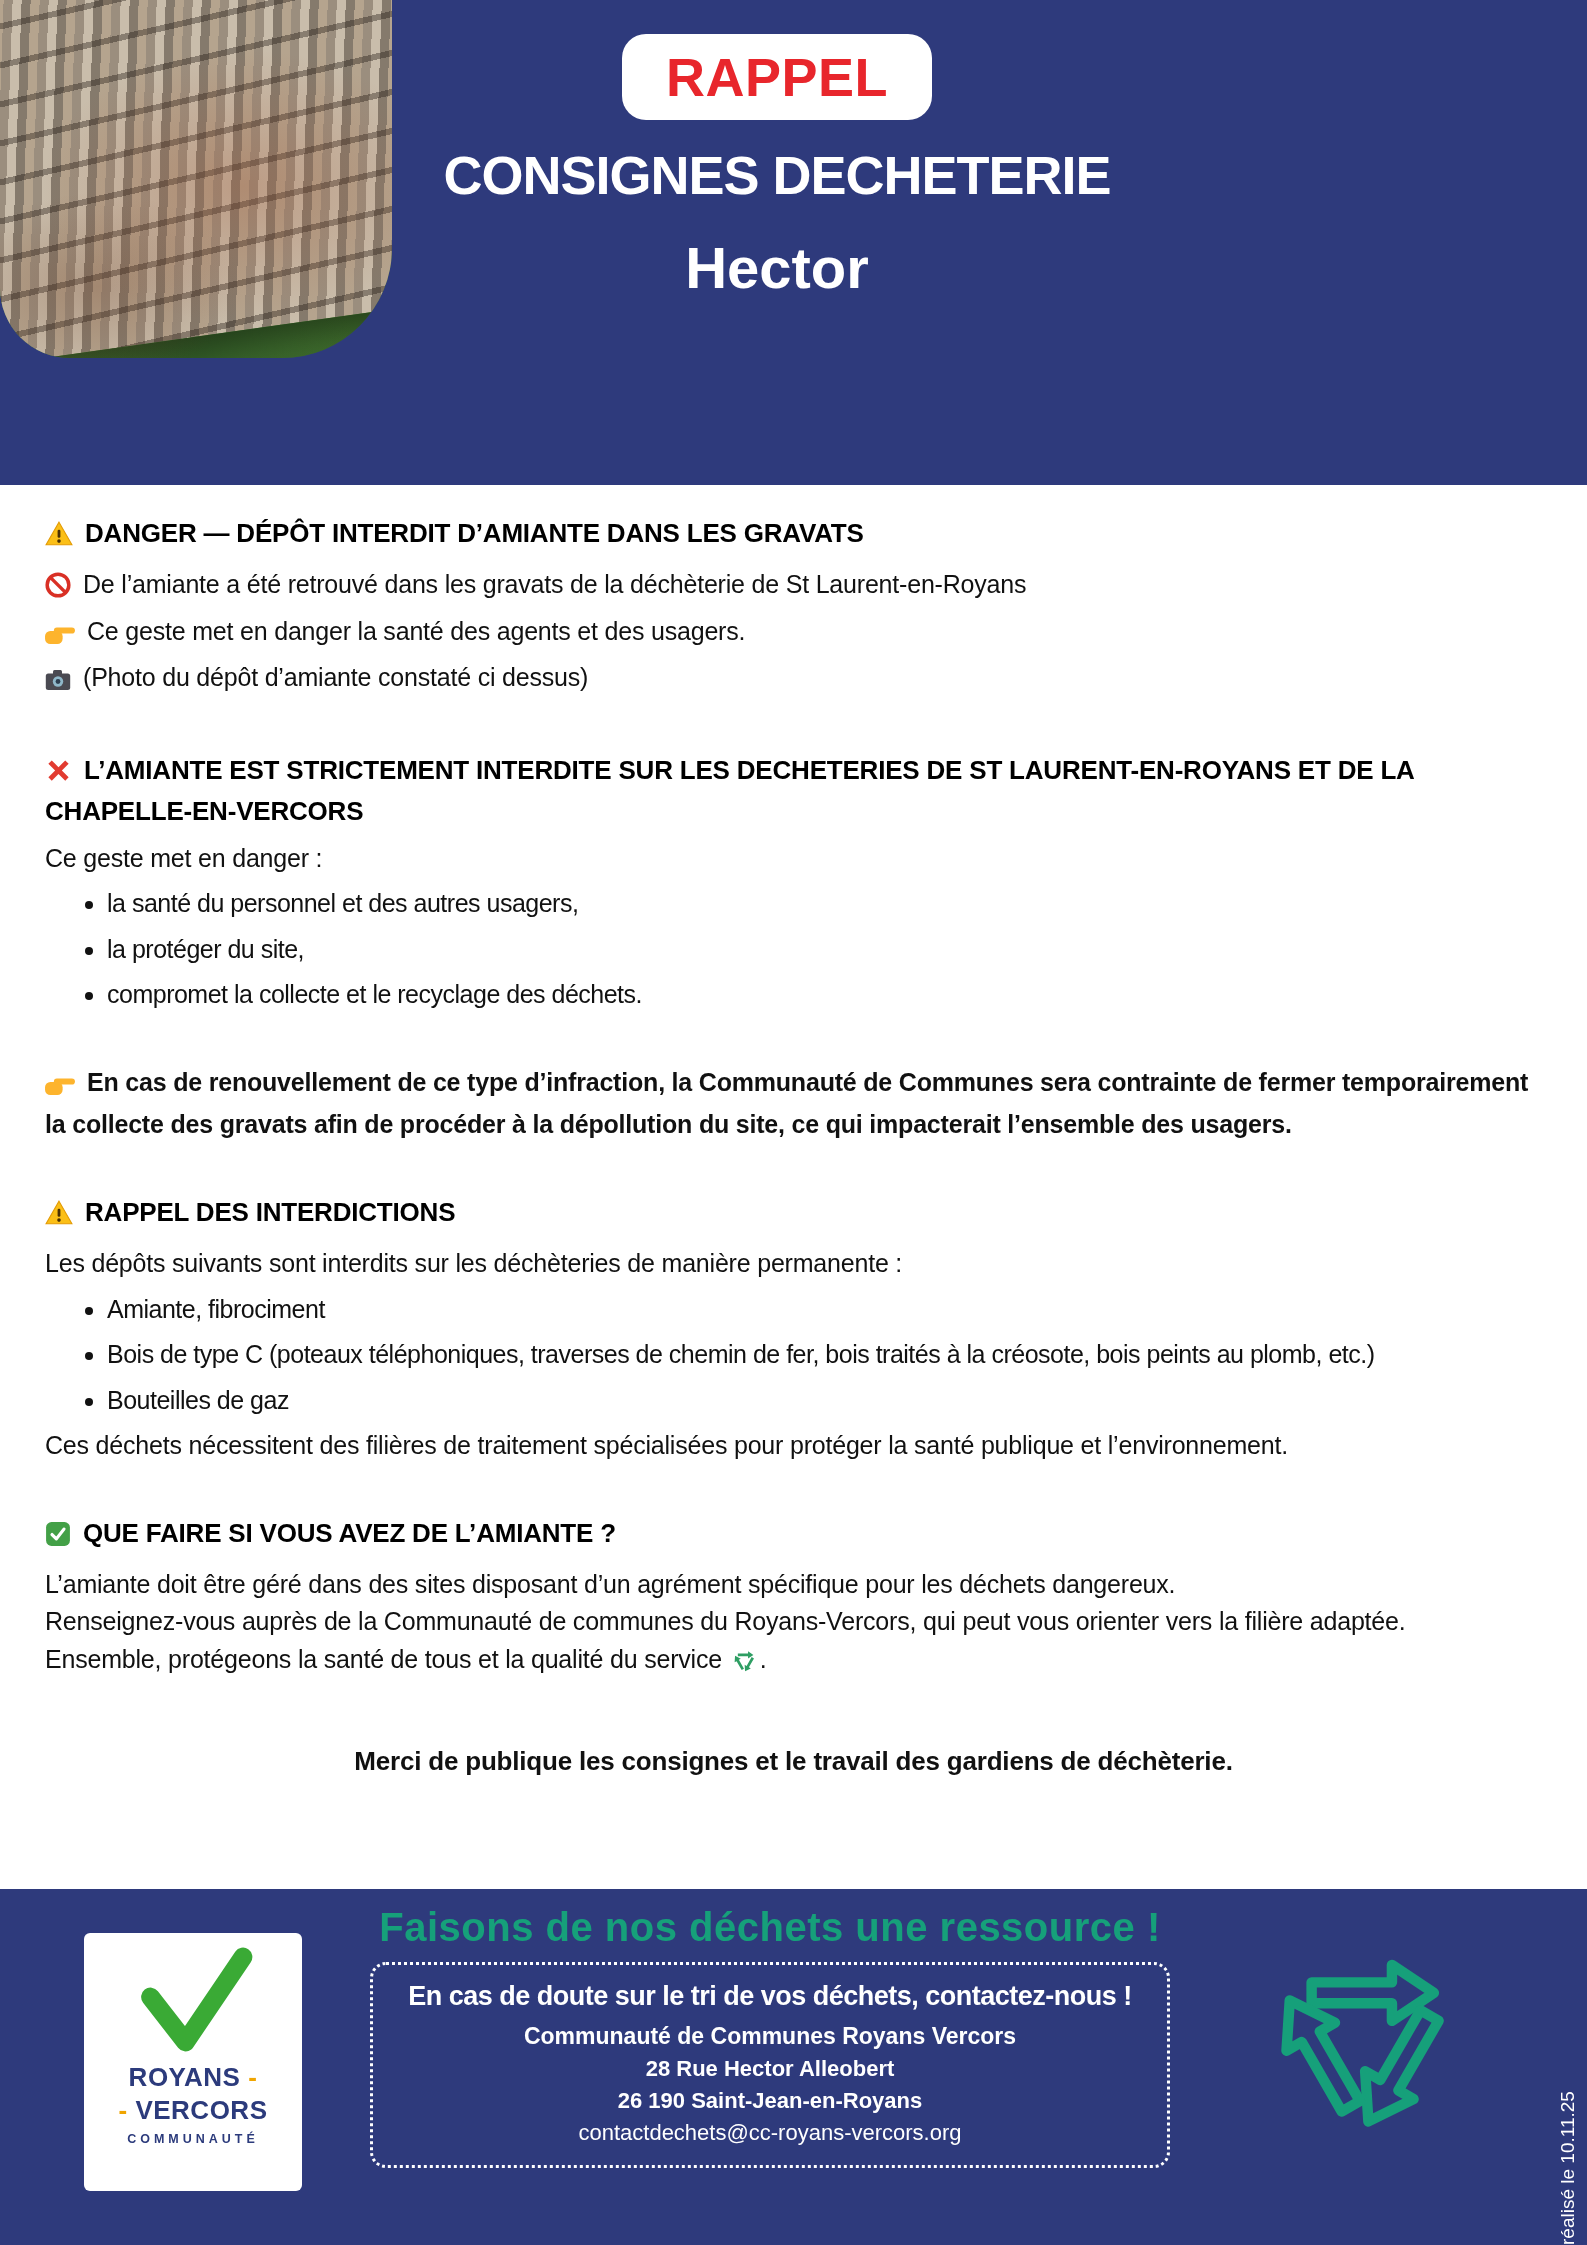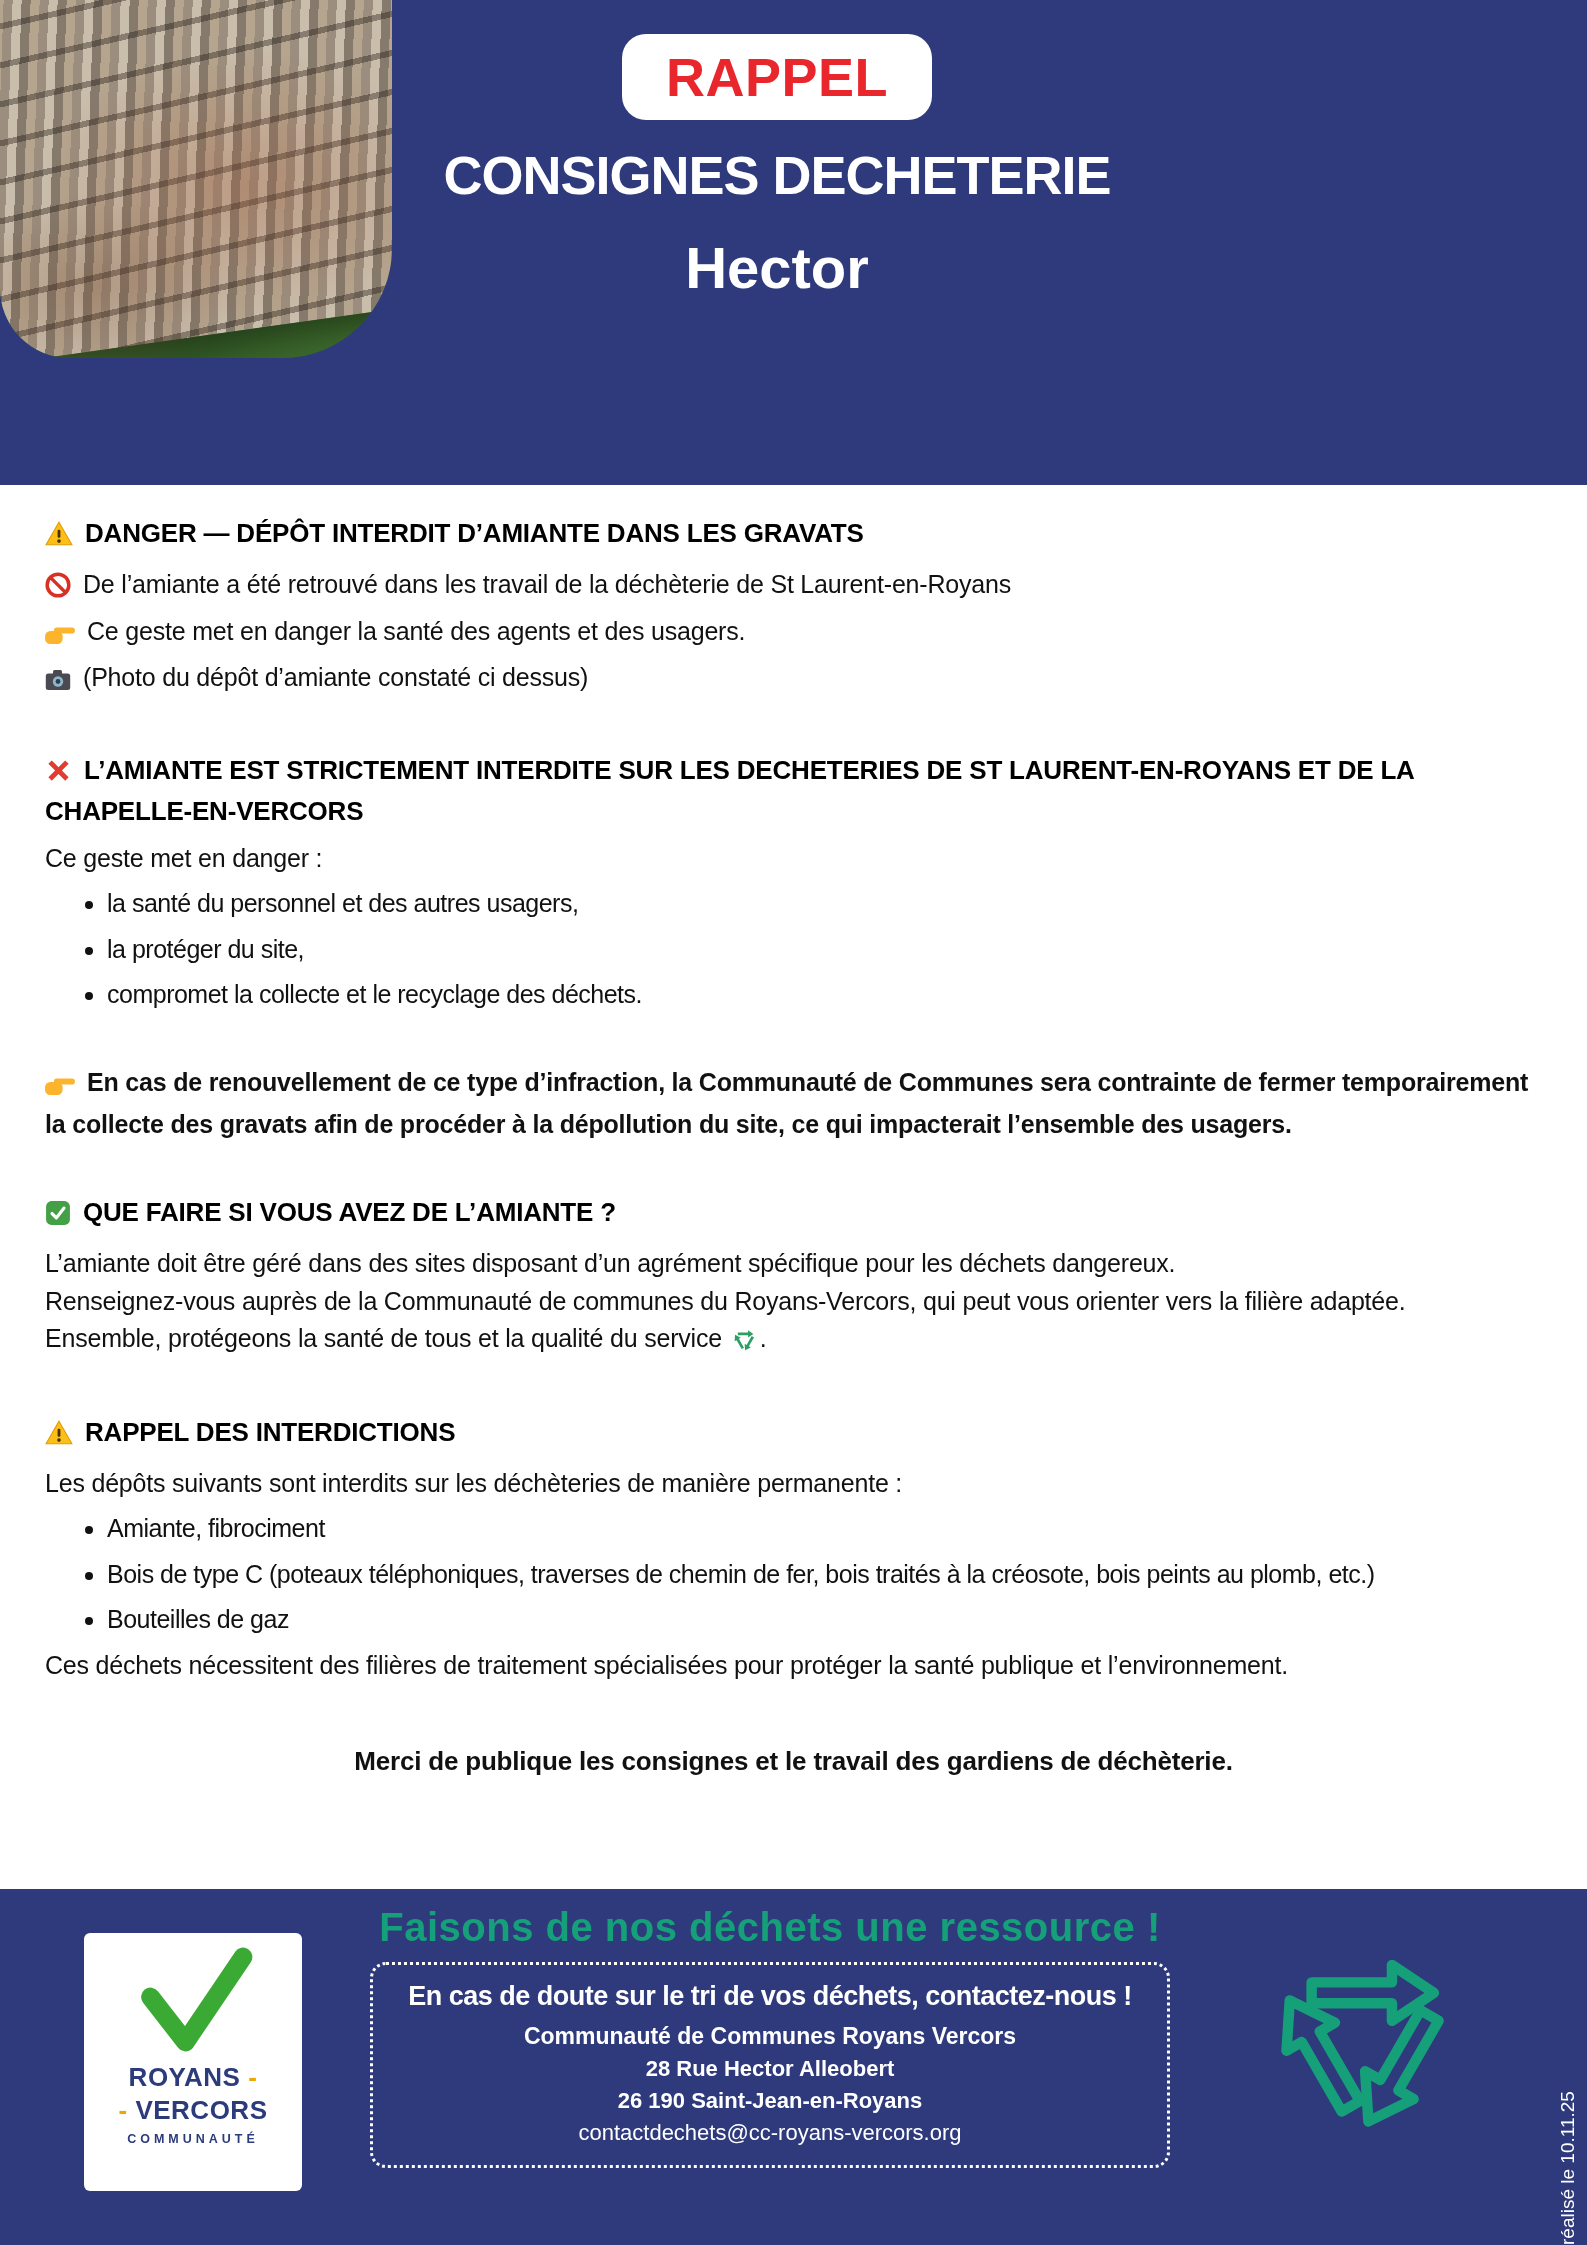--- a/index.html
+++ b/index.html
@@ -108,21 +108,21 @@
         <span class="ic"><svg viewBox="0 0 26 24" width="28" height="26">
               <path d="M13 1 L25 22 H1 Z" fill="#fbbf17" stroke="#e39b05" stroke-width="1"></path>
               <rect x="11.7" y="8" width="2.6" height="7.5" rx="1.2" fill="#4a3004"></rect>
               <circle cx="13" cy="18.6" r="1.7" fill="#4a3004"></circle>
             </svg></span><span>DANGER — DÉPÔT INTERDIT D’AMIANTE DANS LES GRAVATS</span>
       </h3>
       <p class="iline">
         <span class="ic"><svg viewBox="0 0 24 24" width="26" height="26">
               <circle cx="12" cy="12" r="10" fill="#fff" stroke="#d93025" stroke-width="3.2"></circle>
               <rect x="3" y="10.4" width="18" height="3.2" fill="#d93025" transform="rotate(45 12 12)"></rect>
-            </svg></span><span>De l’amiante a été retrouvé dans les travail de la déchèterie de St Laurent-en-Royans</span>
+            </svg></span><span>De l’amiante a été retrouvé dans les gravats de la déchèterie de St Laurent-en-Royans</span>
       </p>
       <p class="iline">
         <span class="ic"><svg viewBox="0 0 34 25" width="30" height="22">
               <rect x="0" y="9" width="20" height="15" rx="6" fill="#fdb42d"></rect>
               <rect x="10" y="5" width="24" height="7" rx="3.5" fill="#fdb42d"></rect>
             </svg></span><span>Ce geste met en danger la santé des agents et des usagers.</span>
       </p>
       <p class="iline">
         <span class="ic"><svg viewBox="0 0 26 22" width="26" height="22">
               <rect x="0.8" y="4.5" width="24.4" height="16.5" rx="2.5" fill="#4a4a52"></rect>
@@ -147,20 +147,37 @@
       </ul>
     </section>
 
     <section class="sec">
       <p class="bold-par">
         <span class="ic"><svg viewBox="0 0 34 25" width="30" height="22">
               <rect x="0" y="9" width="20" height="15" rx="6" fill="#fdb42d"></rect>
               <rect x="10" y="5" width="24" height="7" rx="3.5" fill="#fdb42d"></rect>
             </svg></span><span>En cas de renouvellement de ce type d’infraction, la Communauté de Communes sera contrainte de fermer temporairement la collecte des gravats afin de procéder à la dépollution du site, ce qui impacterait l’ensemble des usagers.</span>
       </p>
+    </section>
+
+    <section class="sec">
+      <h3 class="shead">
+        <span class="ic"><svg viewBox="0 0 26 24" width="28" height="26">
+              <path d="M13 1 L25 22 H1 Z" fill="#fbbf17" stroke="#e39b05" stroke-width="1"></path>
+              <rect x="11.7" y="8" width="2.6" height="7.5" rx="1.2" fill="#4a3004"></rect>
+              <circle cx="13" cy="18.6" r="1.7" fill="#4a3004"></circle>
+            </svg></span><span>RAPPEL DES INTERDICTIONS</span>
+      </h3>
+      <p>Les dépôts suivants sont interdits sur les déchèteries de manière permanente :</p>
+      <ul class="blist">
+        <li>Amiante, fibrociment</li>
+        <li>Bois de type C (poteaux téléphoniques, traverses de chemin de fer, bois traités à la créosote, bois peints au plomb, etc.)</li>
+        <li>Bouteilles de gaz</li>
+      </ul>
+      <p style="margin-top:8px">Ces déchets nécessitent des filières de traitement spécialisées pour protéger la santé publique et l’environnement.</p>
     </section>
 
     <section class="sec">
       <h3 class="shead">
         <span class="ic"><svg viewBox="0 0 24 24" width="26" height="26">
               <rect x="1" y="1" width="22" height="22" rx="5" fill="#43a047"></rect>
               <path d="M6.5 12.5 L10.5 16.5 L17.5 7.5" fill="none" stroke="#fff" stroke-width="3" stroke-linecap="round" stroke-linejoin="round"></path>
             </svg></span><span>QUE FAIRE SI VOUS AVEZ DE L’AMIANTE ?</span>
       </h3>
       <p>L’amiante doit être géré dans des sites disposant d’un agrément spécifique pour les déchets dangereux.</p>
@@ -170,37 +187,20 @@
         <span class="ic" style="margin:0 2px; vertical-align:-6px"><svg viewBox="0 0 120 126" width="27" height="28">
               <g fill="#2e9e63">
                 <path d="M30 34 L76 34 L76 24 L100 40 L76 56 L76 46 L30 46 Z"></path>
                 <path d="M30 34 L76 34 L76 24 L100 40 L76 56 L76 46 L30 46 Z" transform="rotate(120 60 66)"></path>
                 <path d="M30 34 L76 34 L76 24 L100 40 L76 56 L76 46 L30 46 Z" transform="rotate(240 60 66)"></path>
               </g>
             </svg></span><span>.</span>
       </p>
     </section>
 
-    <section class="sec">
-      <h3 class="shead">
-        <span class="ic"><svg viewBox="0 0 26 24" width="28" height="26">
-              <path d="M13 1 L25 22 H1 Z" fill="#fbbf17" stroke="#e39b05" stroke-width="1"></path>
-              <rect x="11.7" y="8" width="2.6" height="7.5" rx="1.2" fill="#4a3004"></rect>
-              <circle cx="13" cy="18.6" r="1.7" fill="#4a3004"></circle>
-            </svg></span><span>RAPPEL DES INTERDICTIONS</span>
-      </h3>
-      <p>Les dépôts suivants sont interdits sur les déchèteries de manière permanente :</p>
-      <ul class="blist">
-        <li>Amiante, fibrociment</li>
-        <li>Bois de type C (poteaux téléphoniques, traverses de chemin de fer, bois traités à la créosote, bois peints au plomb, etc.)</li>
-        <li>Bouteilles de gaz</li>
-      </ul>
-      <p style="margin-top:8px">Ces déchets nécessitent des filières de traitement spécialisées pour protéger la santé publique et l’environnement.</p>
-    </section>
-
     <p class="closing">Merci de publique les consignes et le travail des gardiens de déchèterie.</p>
   </main>
 
   <footer>
 
     <div class="logo-box">
       <svg viewBox="0 0 100 88" width="132" height="110">
         <path d="M16 40 L44 76 L90 8" fill="none" stroke="#3aaa35" stroke-width="15" stroke-linecap="round" stroke-linejoin="round"></path>
       </svg>
       <div class="logo-name">

